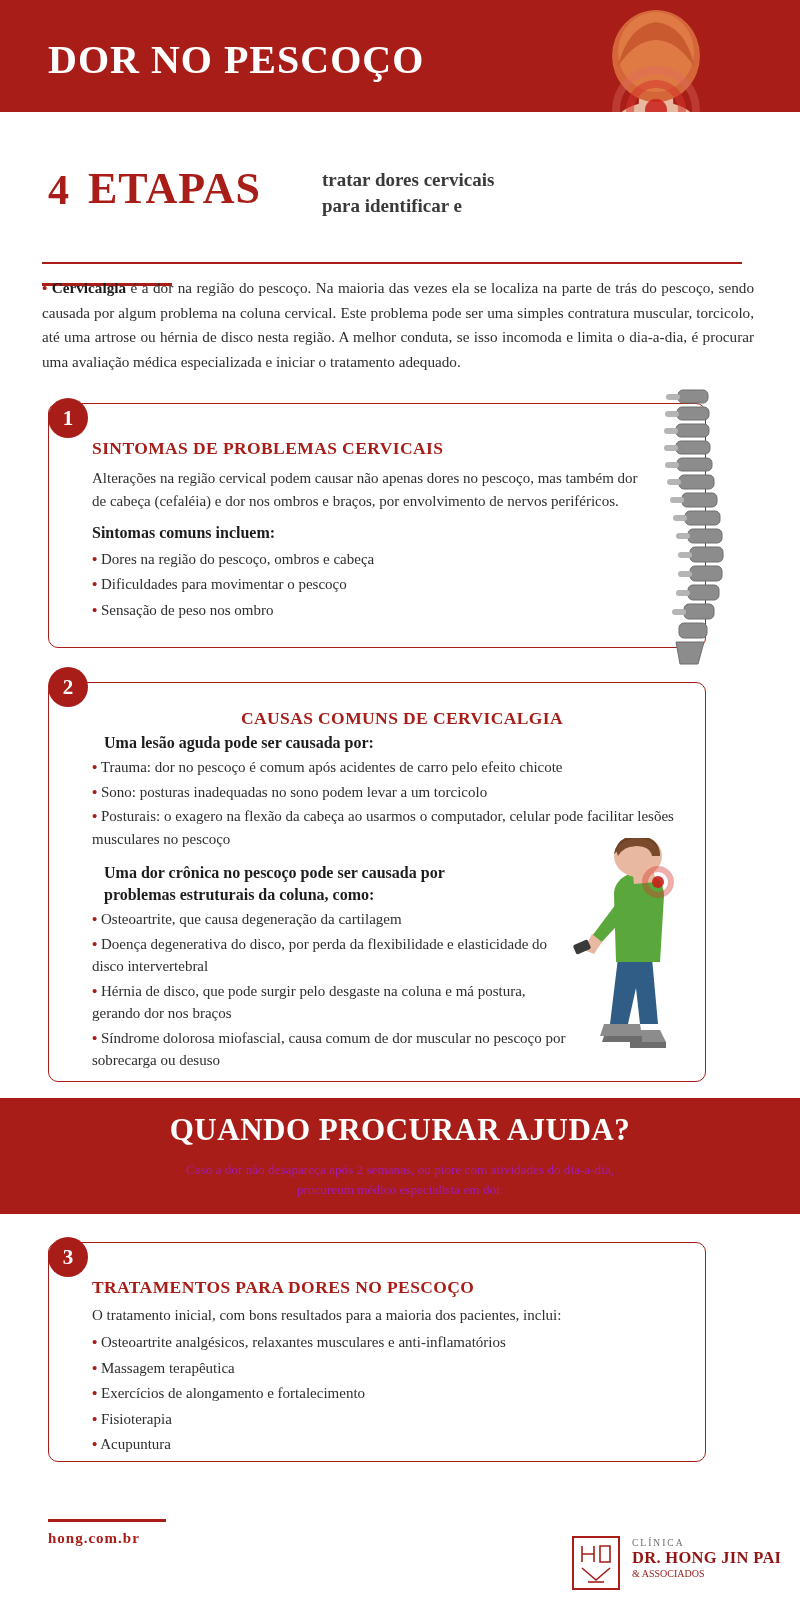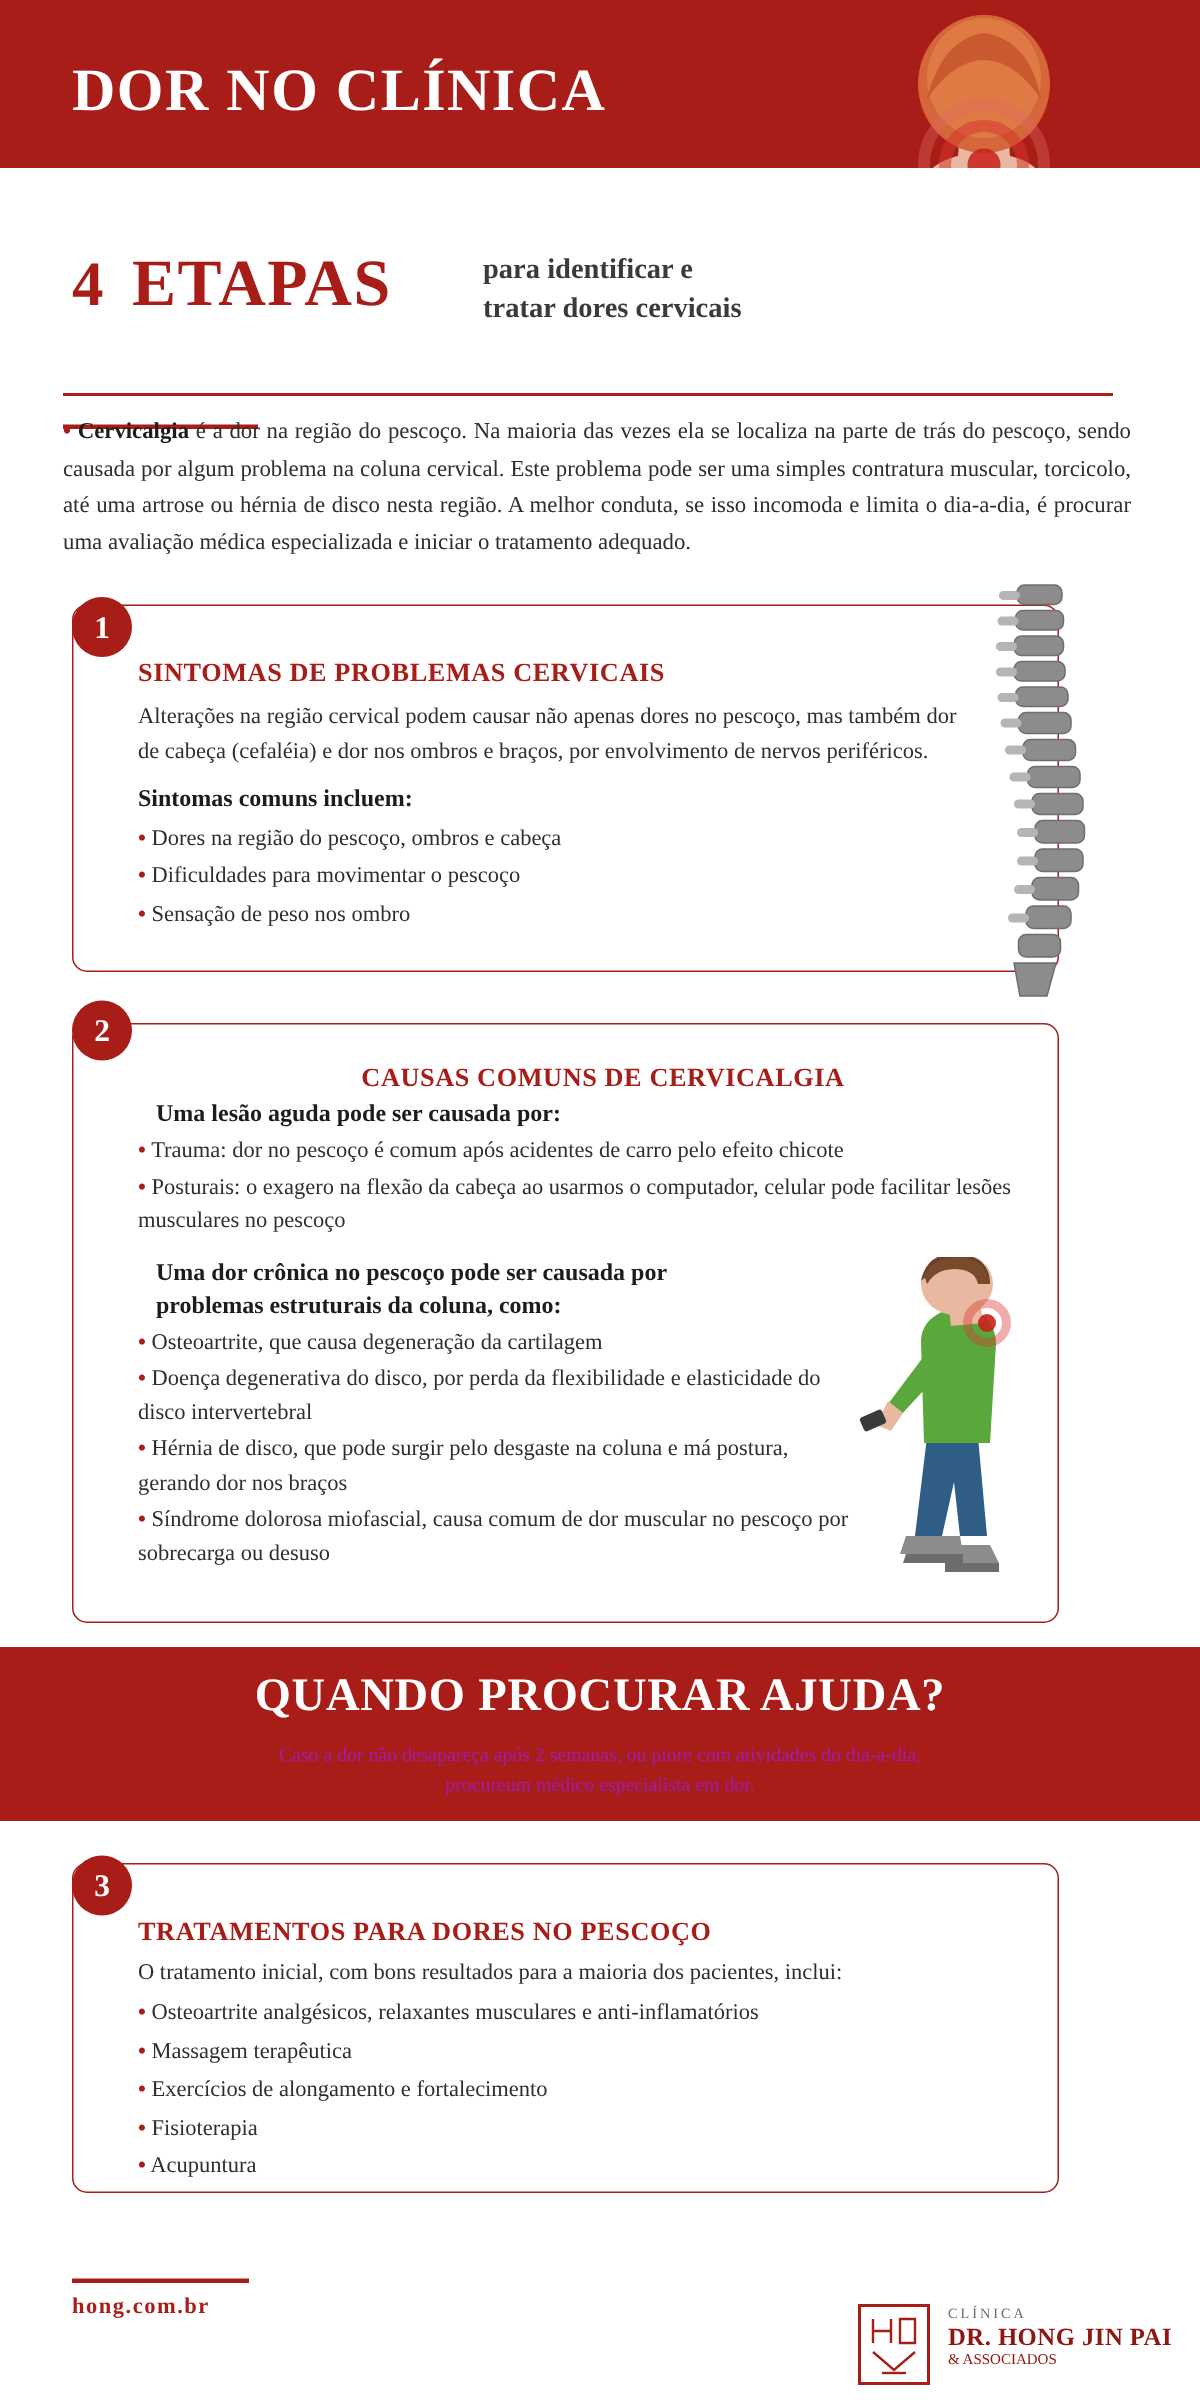--- a/index.html
+++ b/index.html
@@ -160,21 +160,21 @@
   .logo-name { font-size: 16.5px; font-weight: bold; color: #8f1713; letter-spacing: .3px; }
   .logo-assoc { font-size: 10px; color: #8f1713; }
 
   
   .illus { position: absolute; }
 </style>
 </head>
 <body>
 
 <div class="top-banner"></div>
-<div class="top-title">DOR NO CLÍNICA</div>
+<div class="top-title">DOR NO PESCOÇO</div>
 
 <svg class="illus" style="left:556px; top:6px;" width="200" height="258" viewBox="0 0 200 258">
 
   <path d="M58 124 C58 104 78 96 100 96 C122 96 142 104 142 124 L152 258 L48 258 Z" fill="#e8b9a0"></path>
 
   <path d="M62 132 C62 116 80 108 100 108 C120 108 138 116 138 132 L146 258 L54 258 Z" fill="#e9e9ea"></path>
   <path d="M62 132 L54 258 L72 258 L74 136 Z" fill="#dcdcde"></path>
 
   <path d="M84 76 L116 76 L118 110 L82 110 Z" fill="#e8b9a0"></path>
 
@@ -184,22 +184,22 @@
 
   <circle cx="100" cy="104" r="40" fill="none" stroke="#e06a62" stroke-opacity="0.38" stroke-width="8"></circle>
   <circle cx="100" cy="104" r="26" fill="none" stroke="#d6342c" stroke-opacity="0.55" stroke-width="8"></circle>
   <circle cx="100" cy="104" r="11" fill="#c8201a" fill-opacity="0.85"></circle>
 </svg>
 
 <div class="header-zone"></div>
 <div class="etapas-num">4</div>
 <div class="etapas-word">ETAPAS</div>
 <div class="etapas-sub">
+  <div>tratar dores cervicais</div>
   <div>para identificar e</div>
-  <div>tratar dores cervicais</div>
 </div>
 <div class="header-rule"></div>
 <div class="header-rule2"></div>
 
 <div class="intro">
   <span class="bullet">•</span>
   <b>Cervicalgia</b><span> é a dor na região do pescoço. Na maioria das vezes ela se localiza na parte de trás do pescoço, sendo causada por algum problema na coluna cervical. Este problema pode ser uma simples contratura muscular, torcicolo, até uma artrose ou hérnia de disco nesta região. A melhor conduta, se isso incomoda e limita o dia-a-dia, é procurar uma avaliação médica especializada e iniciar o tratamento adequado.</span>
 </div>
 
 <div class="card" id="card1"></div>
@@ -277,20 +277,21 @@
 
   <circle cx="92" cy="44" r="13" fill="none" stroke="#d6342c" stroke-opacity="0.4" stroke-width="6"></circle>
   <circle cx="92" cy="44" r="6" fill="#c8201a" fill-opacity="0.9"></circle>
 </svg>
 
 <div class="c2-inner">
   <div class="card-title">CAUSAS COMUNS DE CERVICALGIA</div>
   <div class="sub-bold">Uma lesão aguda pode ser causada por:</div>
   <div class="c2-list">
     <div class="li"><span class="b">•</span> <span>Trauma: dor no pescoço é comum após acidentes de carro pelo efeito chicote</span></div>
+    <div class="li"><span class="b">•</span> <span>Sono: posturas inadequadas no sono podem levar a um torcicolo</span></div>
     <div class="li"><span class="b">•</span> <span>Posturais: o exagero na flexão da cabeça ao usarmos o computador, celular pode facilitar lesões musculares no pescoço</span></div>
   </div>
 
   <div class="c2-block2">
     <div class="sub-bold">Uma dor crônica no pescoço pode ser causada por</div>
     <div class="sub-bold">problemas estruturais da coluna, como:</div>
     <div class="c2-list c2-narrow" style="margin-top:4px;">
       <div class="li"><span class="b">•</span> <span>Osteoartrite, que causa degeneração da cartilagem</span></div>
       <div class="li"><span class="b">•</span> <span>Doença degenerativa do disco, por perda da flexibilidade e elasticidade do disco intervertebral</span></div>
       <div class="li"><span class="b">•</span> <span>Hérnia de disco, que pode surgir pelo desgaste na coluna e má postura, gerando dor nos braços</span></div>

